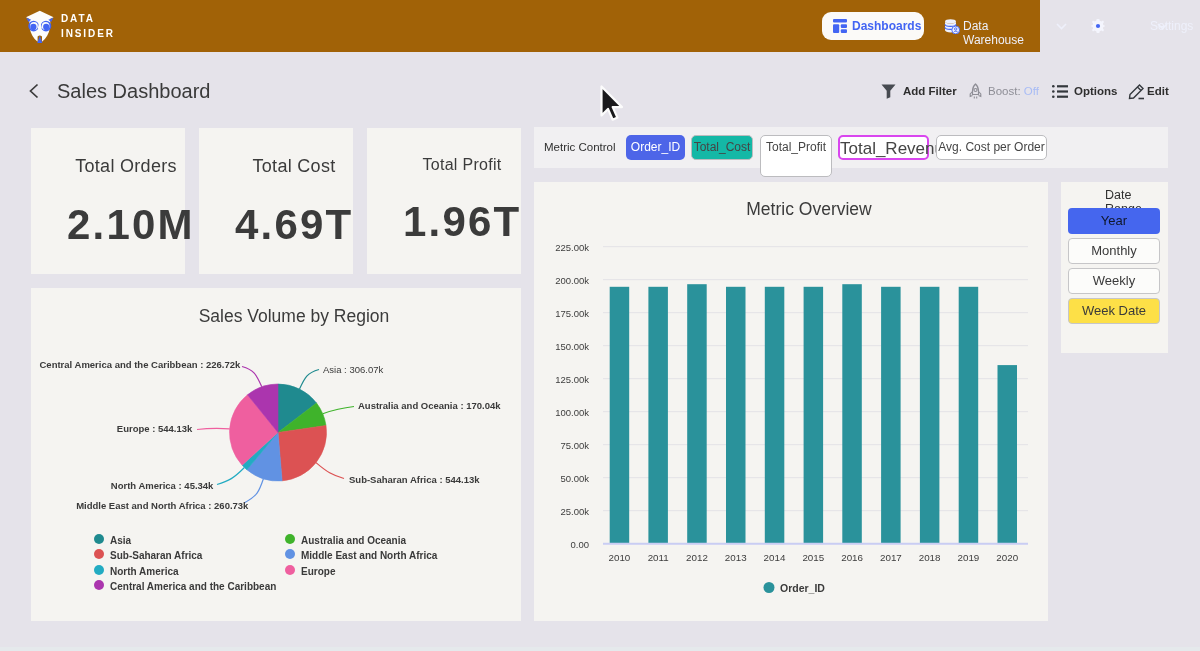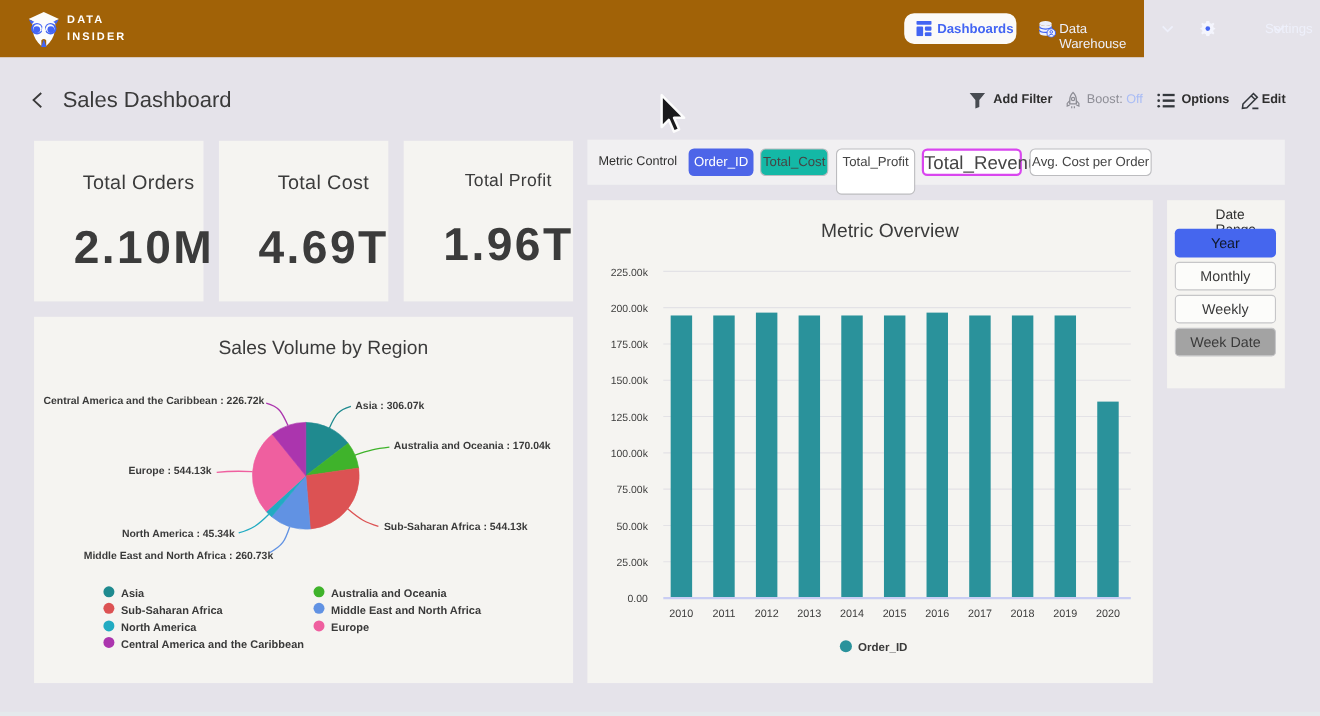--- a/index.html
+++ b/index.html
@@ -131,21 +131,21 @@
 
     <path d="M268.5,101.0 C274,89 276,85 288,81.5" fill="none" stroke="#1f8a8f" stroke-width="1.2"></path>
     <path d="M291.7,125.7 C305,121 310,120 323,118.5" fill="none" stroke="#3fb32b" stroke-width="1.2"></path>
     <path d="M285.0,174.6 C296,184 301,187 313,190.5" fill="none" stroke="#dc5253" stroke-width="1.2"></path>
     <path d="M232.4,190.8 C228,204 226,208 214,214.5" fill="none" stroke="#6192e3" stroke-width="1.2"></path>
     <path d="M213.4,179.5 C203,190 198,193 186,196.5" fill="none" stroke="#22abc2" stroke-width="1.2"></path>
     <path d="M198.6,140.8 C184,140 179,140 166,141.5" fill="none" stroke="#ef5f9f" stroke-width="1.2"></path>
     <path d="M230.8,98.8 C225,86 223,82 211,78.5" fill="none" stroke="#ab35ae" stroke-width="1.2"></path>
   </svg>
   <div class="abs" style="right:280.7px;top:71px;white-space:nowrap;font-size:9.5px;font-weight:bold;color:#3a3a3a;">Central America and the Caribbean : 226.72k</div>
-  <div class="abs" style="left:292px;top:75.5px;white-space:nowrap;font-size:9.5px;font-weight:bold;color:#3a3a3a;">Asia : 306.07k</div>
+  <div class="abs" style="left:292px;top:75.5px;white-space:nowrap;font-size:9.5px;font-weight:normal;color:#3a3a3a;">Asia : 306.07k</div>
   <div class="abs" style="left:327px;top:112px;white-space:nowrap;font-size:9.5px;font-weight:bold;color:#3a3a3a;">Australia and Oceania : 170.04k</div>
   <div class="abs" style="right:328.7px;top:135px;white-space:nowrap;font-size:9.5px;font-weight:bold;color:#3a3a3a;">Europe : 544.13k</div>
   <div class="abs" style="left:318px;top:185.5px;white-space:nowrap;font-size:9.5px;font-weight:bold;color:#3a3a3a;">Sub-Saharan Africa : 544.13k</div>
   <div class="abs" style="right:307.6px;top:192px;white-space:nowrap;font-size:9.5px;font-weight:bold;color:#3a3a3a;">North America : 45.34k</div>
   <div class="abs" style="right:272.6px;top:211.5px;white-space:nowrap;font-size:9.5px;font-weight:bold;color:#3a3a3a;">Middle East and North Africa : 260.73k</div>
 
   <div class="abs" style="left:63px;top:245px;font-size:10px;font-weight:bold;color:#3a3a3a;line-height:15.4px;">
     <div><span style="display:inline-block;width:10px;height:10px;border-radius:5px;background:#1f8a8f;margin-right:6px;"></span>Asia</div>
     <div><span style="display:inline-block;width:10px;height:10px;border-radius:5px;background:#dc5253;margin-right:6px;"></span>Sub-Saharan Africa</div>
     <div><span style="display:inline-block;width:10px;height:10px;border-radius:5px;background:#22abc2;margin-right:6px;"></span>North America</div>
@@ -206,20 +206,20 @@
     <circle cx="235" cy="405.5" r="5.5" fill="#2a929b"></circle>
     <text x="246" y="409.5" font-size="10.5" font-weight="bold" fill="#3a3a3a">Order_ID</text>
   </svg>
 </div>
 
 <div class="card" style="left:1061px;top:182px;width:107px;height:171px;">
   <div style="margin:6px 0 0 8px;font-size:12.5px;color:#2f2f2f;">Date Range</div>
   <div class="abs" style="left:7px;top:26px;width:92px;height:26px;background:#4566ee;border-radius:4px;color:#0f172a;font-size:13px;text-align:center;line-height:26px;">Year</div>
   <div class="abs" style="left:7px;top:56px;width:92px;height:26px;background:#fcfcfa;border:1px solid #c6c6c8;border-radius:4px;color:#3a3a3a;font-size:13px;text-align:center;line-height:24px;">Monthly</div>
   <div class="abs" style="left:7px;top:86px;width:92px;height:26px;background:#fcfcfa;border:1px solid #c6c6c8;border-radius:4px;color:#3a3a3a;font-size:13px;text-align:center;line-height:24px;">Weekly</div>
-  <div class="abs" style="left:7px;top:116px;width:92px;height:26px;background:#a3a3a3;border:1px solid #c6c6c8;border-radius:4px;color:#3a3a3a;font-size:13px;text-align:center;line-height:24px;">Week Date</div>
+  <div class="abs" style="left:7px;top:116px;width:92px;height:26px;background:#fde047;border:1px solid #c6c6c8;border-radius:4px;color:#3a3a3a;font-size:13px;text-align:center;line-height:24px;">Week Date</div>
 </div>
 
 <div class="abs" style="left:0;top:647px;width:1200px;height:4px;background:#e5e9ec;"></div>
 
 <svg class="abs" style="left:599px;top:85px;" width="26" height="37" viewBox="0 0 26 37">
   <path d="M2.5 1.5 L2.5 30.5 L9 23.9 L13.7 34.7 L18.4 32.6 L13.7 22.1 L23 22.1 Z" fill="#1a1a1c" stroke="#fcfcfc" stroke-width="2.2" stroke-linejoin="round"></path>
 </svg>
 
 </body></html>

